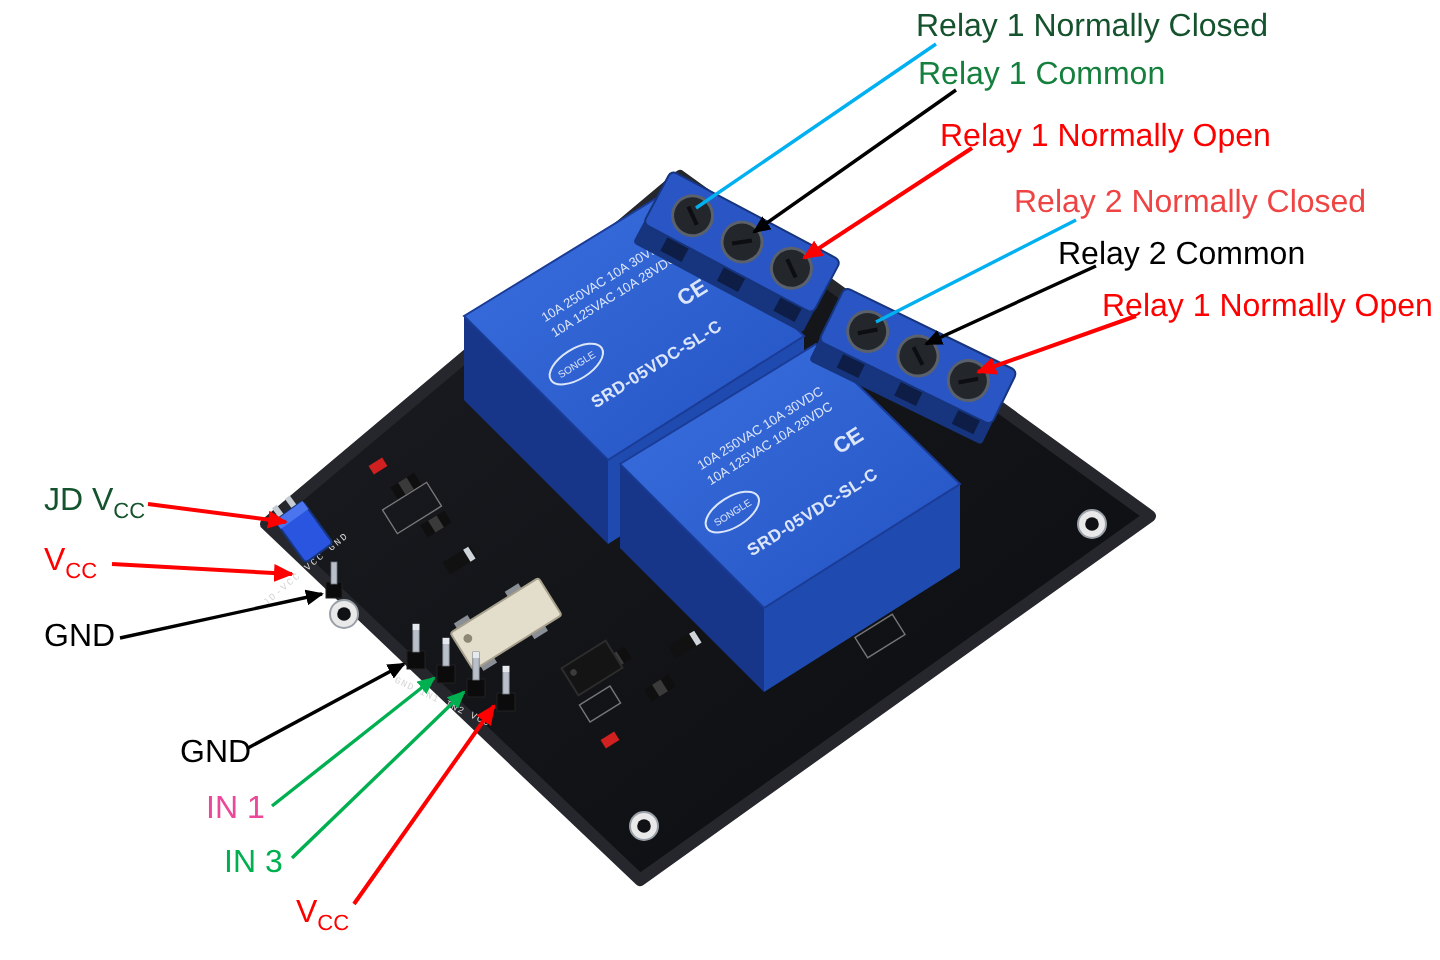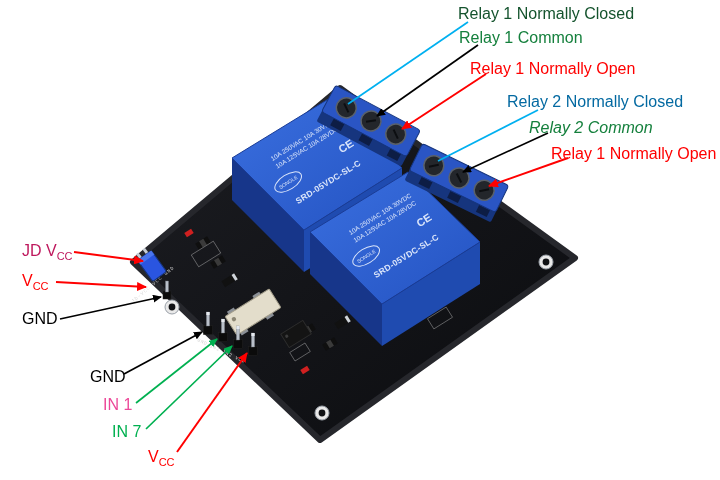--- a/index.html
+++ b/index.html
@@ -243,25 +243,25 @@
     <line x1="124" y1="374" x2="202" y2="332" marker-end="url(#ah-black)" style="stroke: rgb(0, 0, 0);"></line>
     <line x1="136" y1="403" x2="217" y2="339" marker-end="url(#ah-green)" style="stroke: rgb(0, 176, 80);"></line>
     <line x1="146" y1="429" x2="232" y2="346" marker-end="url(#ah-green)" style="stroke: rgb(0, 176, 80);"></line>
     <line x1="177" y1="452" x2="247" y2="353" stroke-width="2" marker-end="url(#ah-red)" style="stroke: rgb(255, 0, 0);"></line>
   </g>
 </svg>
 
 <div class="lbl" style="left: 458px; top: 5px; color: #14532d;"><span>Relay 1 Normally Closed</span></div>
 <div class="lbl" style="left: 459px; top: 29px; color: #15803d;"><span>Relay 1 Common</span></div>
 <div class="lbl" style="left: 470px; top: 60px; color: rgb(255, 0, 0);"><span>Relay 1 Normally Open</span></div>
-<div class="lbl" style="left: 507px; top: 93px; color: #0369a1;"><span>Relay 2 Normally Closed</span></div>
-<div class="lbl" style="left: 529px; top: 119px; color: #15803d; font-style: italic;"><span>Relay 2 Common</span></div>
+<div class="lbl" style="left: 507px; top: 93px; color: #ef4444;"><span>Relay 2 Normally Closed</span></div>
+<div class="lbl" style="left: 529px; top: 119px; color: #000000;"><span>Relay 2 Common</span></div>
 <div class="lbl" style="left: 551px; top: 145px; color: rgb(255, 0, 0);"><span>Relay 1 Normally Open</span></div>
 
-<div class="lbl" style="left: 22px; top: 242px; color: #be185d;"><span>JD V</span><sub>CC</sub></div>
+<div class="lbl" style="left: 22px; top: 242px; color: #14532d;"><span>JD V</span><sub>CC</sub></div>
 <div class="lbl" style="left: 22px; top: 272px; color: rgb(255, 0, 0);"><span>V</span><sub>CC</sub></div>
 <div class="lbl" style="left: 22px; top: 310px; color: rgb(0, 0, 0);"><span>GND</span><sub></sub></div>
 <div class="lbl" style="left: 90px; top: 368px; color: rgb(0, 0, 0);"><span>GND</span><sub></sub></div>
 <div class="lbl" style="left: 103px; top: 396px; color: #ec4899;"><span>IN 1</span><sub></sub></div>
-<div class="lbl" style="left: 112px; top: 423px; color: rgb(0, 176, 80);"><span>IN 7</span><sub></sub></div>
+<div class="lbl" style="left: 112px; top: 423px; color: rgb(0, 176, 80);"><span>IN 3</span><sub></sub></div>
 <div class="lbl" style="left: 148px; top: 448px; color: rgb(255, 0, 0);"><span>V</span><sub>CC</sub></div>
 
 </div>
 
 </body></html>

